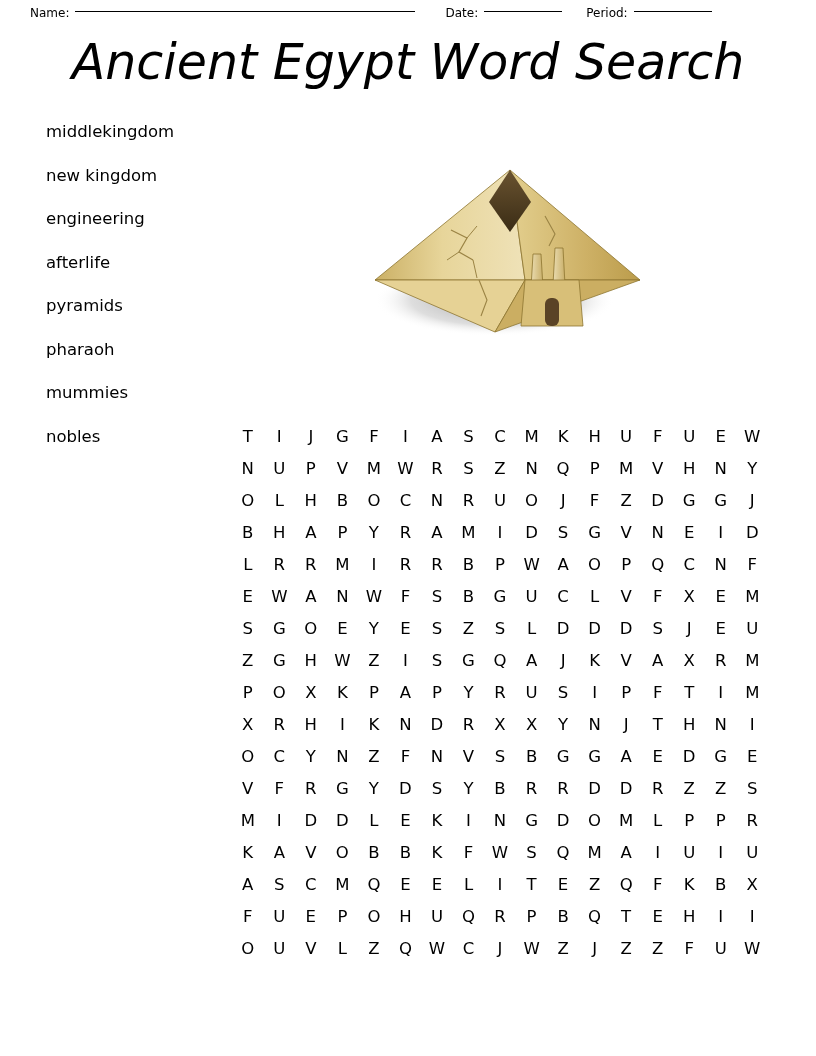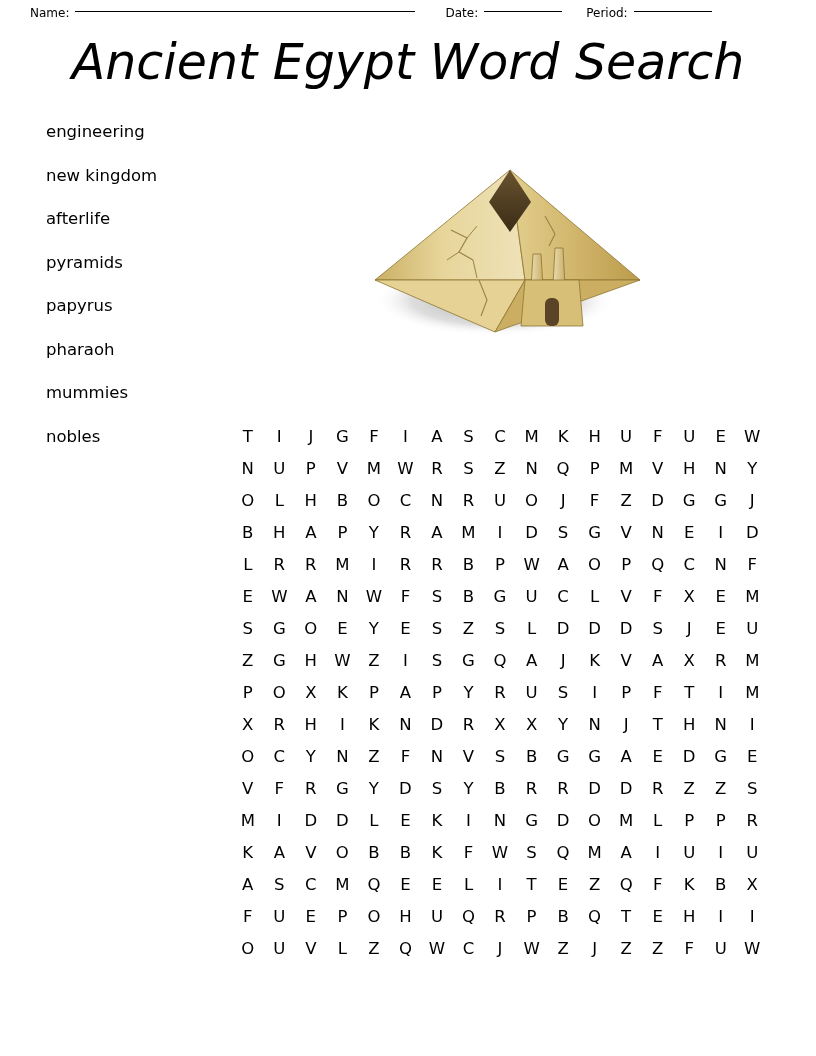--- a/index.html
+++ b/index.html
@@ -121,25 +121,25 @@
   <span class="hdr-rule-long"></span>
   <span class="hdr-date">Date:</span>
   <span class="hdr-rule-short"></span>
   <span class="hdr-period">Period:</span>
   <span class="hdr-rule-short2"></span>
 </div>
 
 <div class="title">Ancient Egypt Word Search</div>
 
 <div class="word-list">
+  <div class="word-item">middlekingdom</div>
+  <div class="word-item">new kingdom</div>
   <div class="word-item">engineering</div>
-  <div class="word-item">new kingdom</div>
   <div class="word-item">afterlife</div>
   <div class="word-item">pyramids</div>
-  <div class="word-item">papyrus</div>
   <div class="word-item">pharaoh</div>
   <div class="word-item">mummies</div>
   <div class="word-item">nobles</div>
 </div>
 
 <div class="illustration">
   <svg width="300" height="200" viewBox="0 0 300 200" xmlns="http://www.w3.org/2000/svg">
     <defs>
       <linearGradient id="leftFace" x1="0" y1="0" x2="1" y2="0">
         <stop offset="0%" stop-color="#cbb065"></stop>

